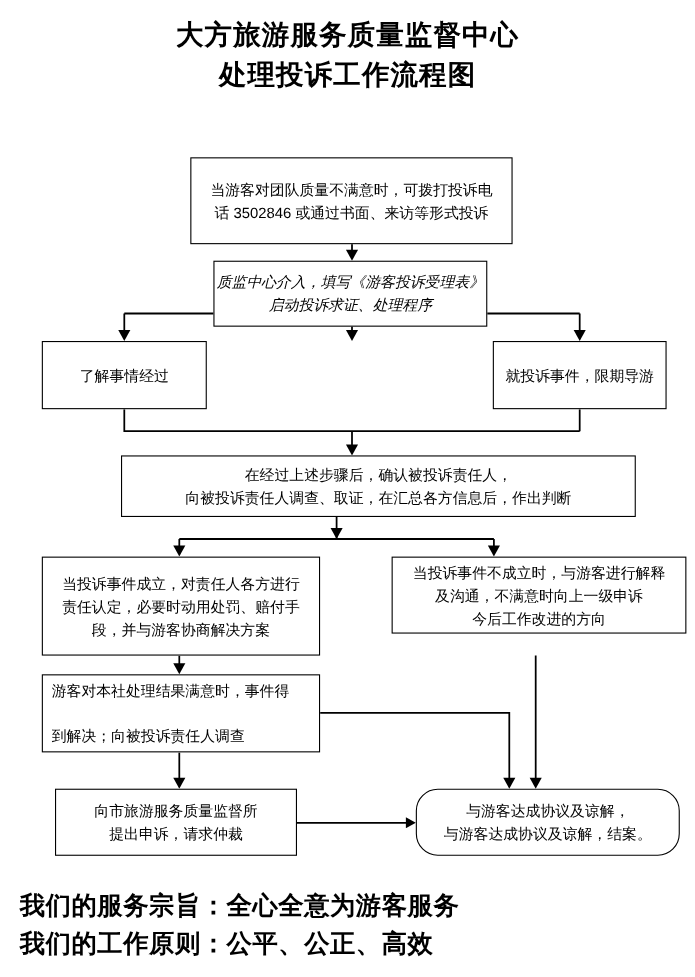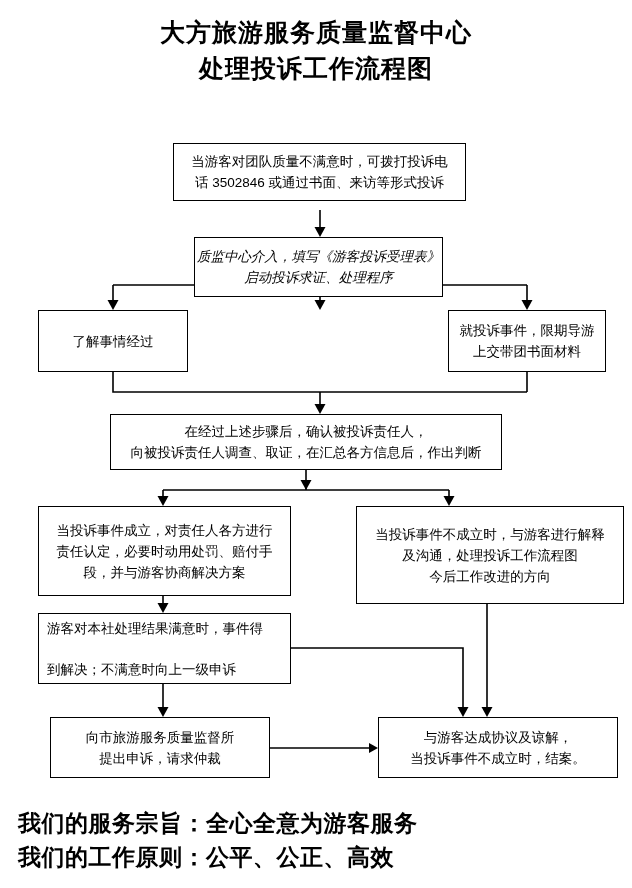--- a/index.html
+++ b/index.html
@@ -107,60 +107,59 @@
       <polygon points="457.5,707 468.5,707 463,717" fill="#000000"></polygon>
       <path d="M 487,596 L 487,712" stroke="#000000" stroke-width="1.6" fill="none"></path>
       <polygon points="481.5,707 492.5,707 487,717" fill="#000000"></polygon>
       <path d="M 163,684 L 163,712" stroke="#000000" stroke-width="1.6" fill="none"></path>
       <polygon points="157.5,707 168.5,707 163,717" fill="#000000"></polygon>
       <path d="M 270,748 L 373,748" stroke="#000000" stroke-width="1.6" fill="none"></path>
       <polygon points="369,743 369,753 378,748" fill="#000000"></polygon>
     </svg>
 
   <div id="nodes-layer">
-      <div class="node-box align-center" style="left: 173px; top: 143px; width: 293px; height: 58px; border-color: rgb(0, 0, 0); background: rgb(255, 255, 255);">
+      <div class="node-box align-center" style="left: 173px; top: 143px; width: 293px; height: 79px; border-color: rgb(0, 0, 0); background: rgb(255, 255, 255);">
         <div class="node-text">当游客对团队质量不满意时，可拨打投诉电</div>
         <div class="node-text">话 3502846 或通过书面、来访等形式投诉</div>
       </div>
       <div class="node-box align-center" style="left: 194px; top: 237px; width: 249px; height: 60px; border-color: rgb(0, 0, 0); background: rgb(255, 255, 255); font-style: italic;">
         <div class="node-text">质监中心介入，填写《游客投诉受理表》</div>
         <div class="node-text">启动投诉求证、处理程序</div>
       </div>
       <div class="node-box align-center" style="left: 38px; top: 310px; width: 150px; height: 62px; border-color: rgb(0, 0, 0); background: rgb(255, 255, 255);">
         <div class="node-text">了解事情经过</div>
       </div>
       <div class="node-box align-center" style="left: 448px; top: 310px; width: 158px; height: 62px; border-color: rgb(0, 0, 0); background: rgb(255, 255, 255);">
         <div class="node-text">就投诉事件，限期导游</div>
-        <div class="node-text">上交带团书面材料</div>
       </div>
-      <div class="node-box align-center" style="left: 110px; top: 414px; width: 392px; height: 56px; border-color: rgb(0, 0, 0); background: rgb(255, 255, 255);">
+      <div class="node-box align-center" style="left: 110px; top: 414px; width: 468px; height: 56px; border-color: rgb(0, 0, 0); background: rgb(255, 255, 255);">
         <div class="node-text">在经过上述步骤后，确认被投诉责任人，</div>
         <div class="node-text">向被投诉责任人调查、取证，在汇总各方信息后，作出判断</div>
       </div>
       <div class="node-box align-center" style="left: 38px; top: 506px; width: 253px; height: 90px; border-color: rgb(0, 0, 0); background: rgb(255, 255, 255);">
         <div class="node-text">当投诉事件成立，对责任人各方进行</div>
         <div class="node-text">责任认定，必要时动用处罚、赔付手</div>
         <div class="node-text">段，并与游客协商解决方案</div>
       </div>
-      <div class="node-box align-center" style="left: 356px; top: 506px; width: 268px; height: 98px; border-color: rgb(0, 0, 0); background: rgb(255, 255, 255);">
+      <div class="node-box align-center" style="left: 356px; top: 506px; width: 268px; height: 70px; border-color: rgb(0, 0, 0); background: rgb(255, 255, 255);">
         <div class="node-text">当投诉事件不成立时，与游客进行解释</div>
-        <div class="node-text">及沟通，处理投诉工作流程图</div>
+        <div class="node-text">及沟通，不满意时向上一级申诉</div>
         <div class="node-text">今后工作改进的方向</div>
       </div>
       <div class="node-box align-left" style="left: 38px; top: 613px; width: 253px; height: 71px; border-color: rgb(0, 0, 0); background: rgb(255, 255, 255); gap: 20px;">
         <div class="node-text">游客对本社处理结果满意时，事件得</div>
-        <div class="node-text">到解决；不满意时向上一级申诉</div>
+        <div class="node-text">到解决；向被投诉责任人调查</div>
       </div>
       <div class="node-box align-center" style="left: 50px; top: 717px; width: 220px; height: 61px; border-color: rgb(0, 0, 0); background: rgb(255, 255, 255);">
         <div class="node-text">向市旅游服务质量监督所</div>
         <div class="node-text">提出申诉，请求仲裁</div>
       </div>
-      <div class="node-box align-center" style="left: 378px; top: 717px; width: 240px; height: 61px; border-color: rgb(0, 0, 0); background: rgb(255, 255, 255);">
+      <div class="node-box align-center" style="left: 378px; top: 717px; width: 240px; height: 61px; border-color: rgb(0, 0, 0); background: rgb(255, 255, 255); border-radius: 20px;">
         <div class="node-text">与游客达成协议及谅解，</div>
-        <div class="node-text">当投诉事件不成立时，结案。</div>
+        <div class="node-text">与游客达成协议及谅解，结案。</div>
       </div>
     </div>
 
   <div class="footer-block">
     <div class="footer-line">我们的服务宗旨：全心全意为游客服务</div>
     <div class="footer-line">我们的工作原则：公平、公正、高效</div>
   </div>
 
 </div>
 

